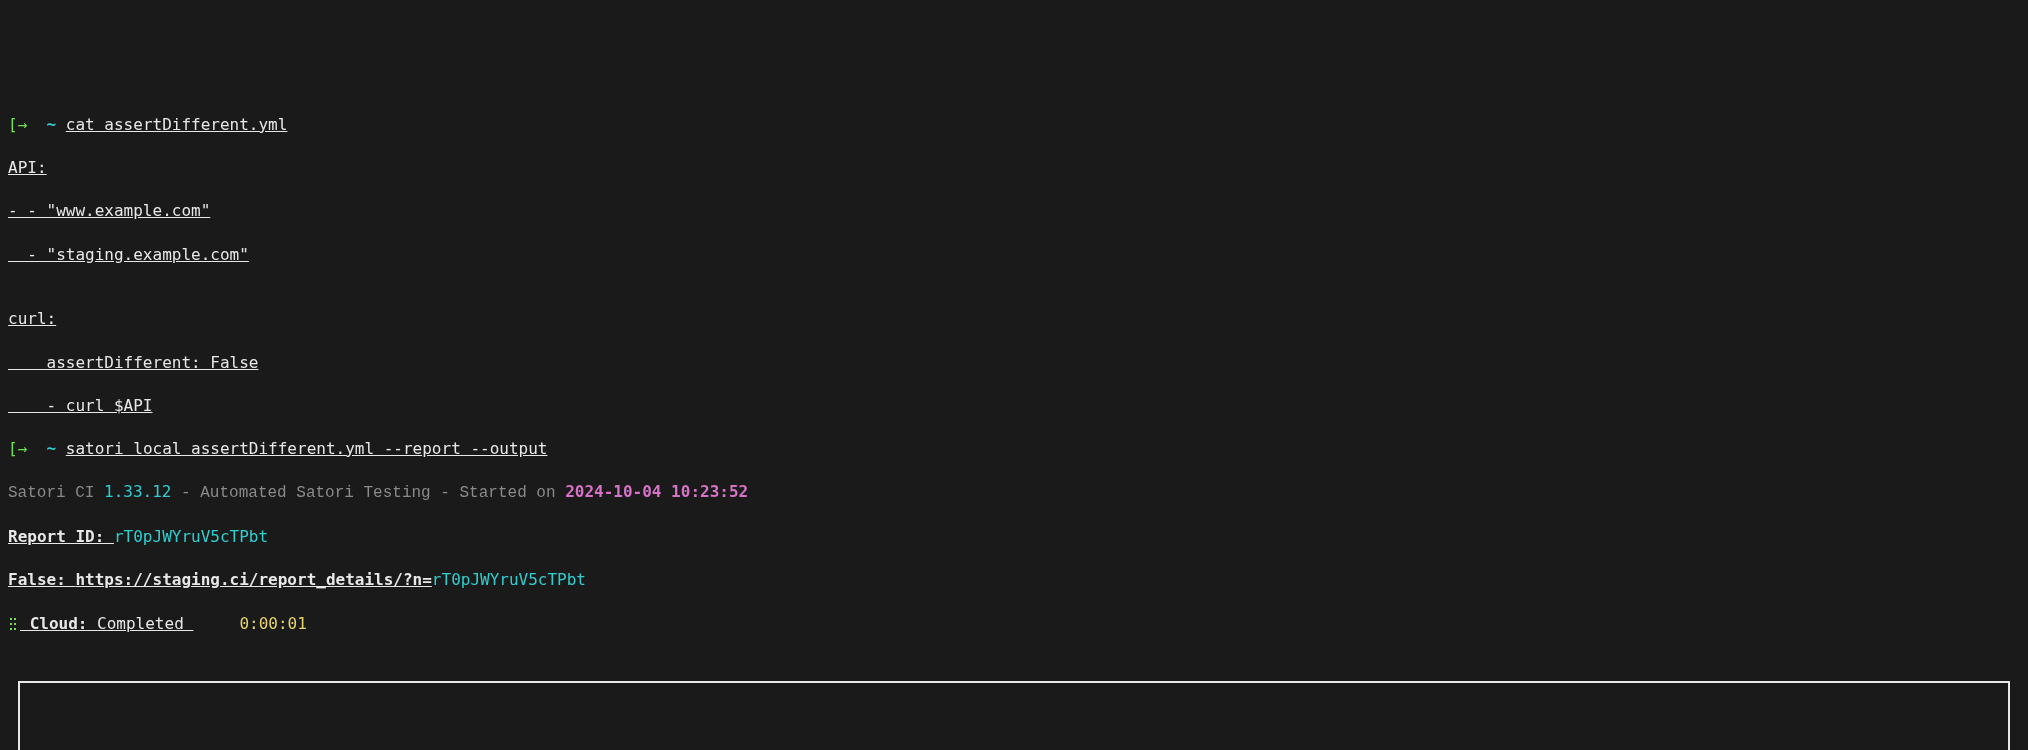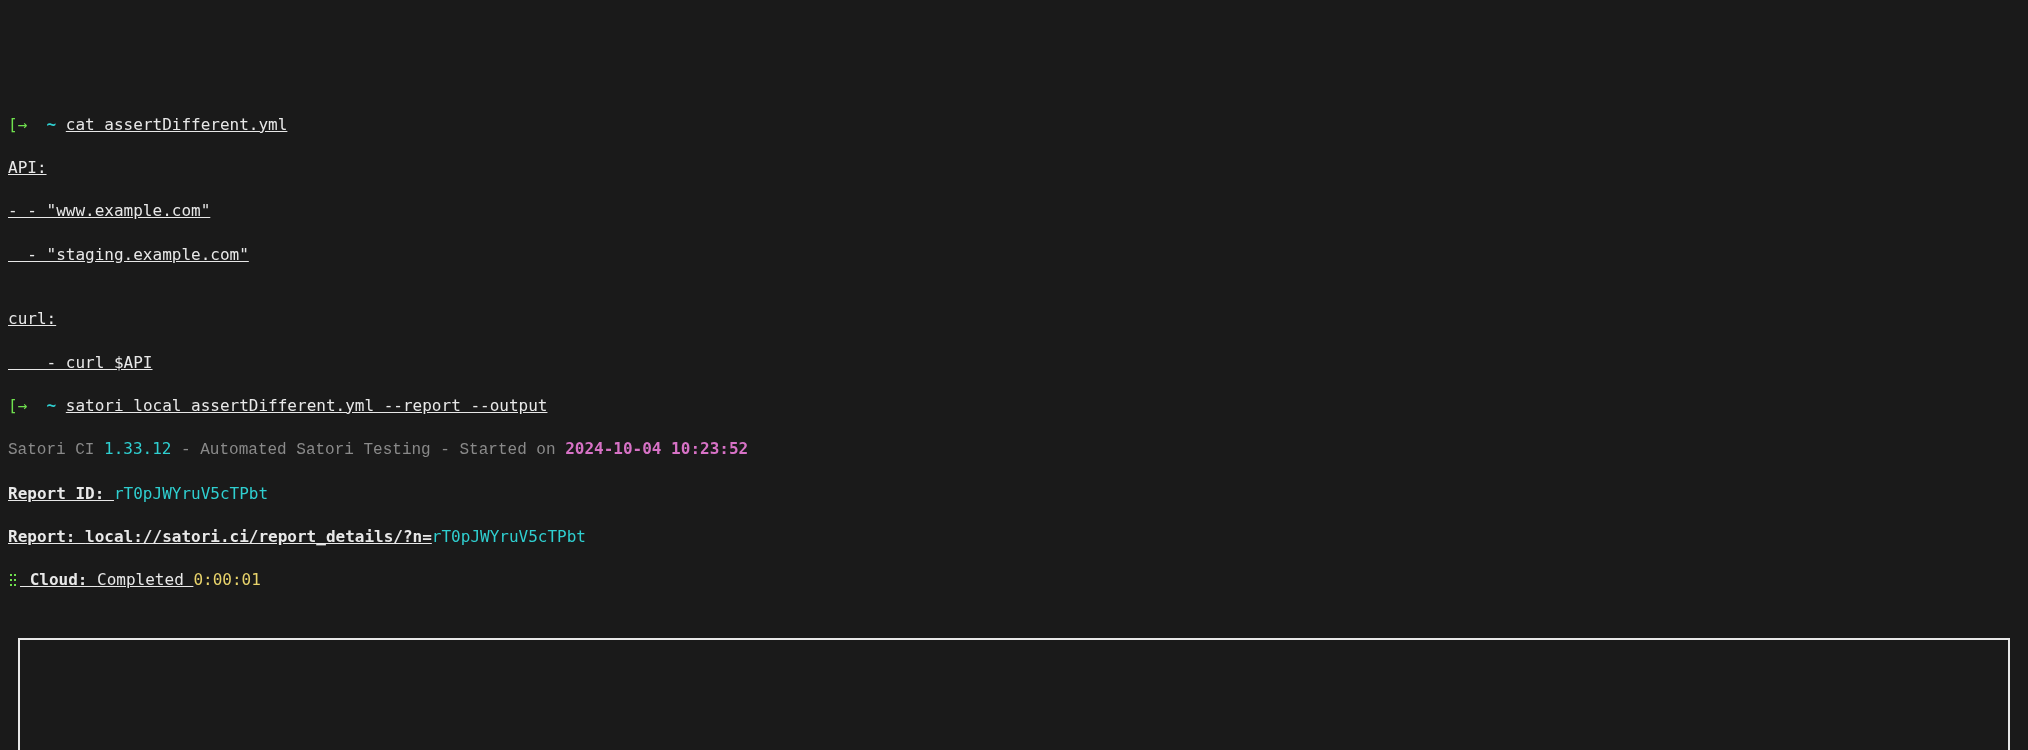--- a/index.html
+++ b/index.html
@@ -11,21 +11,21 @@
     line-height: 1.35;
     padding: 6px 8px;
     width: 2028px;
     min-height: 750px;
     white-space: pre;
   }
   .bold { font-weight: 700; }
   .cyan { color: #2fcfd0; }
   .gray { color: #8a8a8a; font-family: Liberation Mono, monospace; }
   .white { color: #e8e8e8; text-decoration: underline; }
-  .yellow { color: #e8d36b; }
+  .yellow { color: #e8d36b; margin-left: 46px; }
   .magenta { color: #d772c6; font-weight: bold; }
   .arrow-open { color: #6fe04e; }
   .box {
     border: 2px solid #e8e8e8;
     margin: 4px 10px 6px 10px;
     padding: 6px 14px;
   }
   .spinner {
     display: inline-block;
     width: 10px; height: 12px;
@@ -50,25 +50,26 @@
 
 
 
 <div>
 <div><span class="arrow-open">[→</span>  <span class="cyan bold">~</span> <span class="white">cat assertDifferent.yml</span></div>
 <div class="white">API:</div>
 <div class="white">- - "www.example.com"</div>
 <div class="white">  - "staging.example.com"</div>
 <div class="white"></div>
 <div class="white">curl:</div>
+<div class="white">    assertDifferent: False</div>
 <div class="white">    - curl $API</div>
 <div><span class="arrow-open">[→</span>  <span class="cyan bold">~</span> <span class="white">satori local assertDifferent.yml --report --output</span></div>
 <div><span class="gray">Satori CI </span><span class="cyan">1.33.12</span><span class="gray"> - </span><span class="gray">Automated Satori Testing</span><span class="gray"> - </span><span class="gray">Started on </span><span class="magenta">2024-10-</span><span class="magenta bold">04</span><span class="magenta bold"> 10</span><span class="magenta">:23:52</span></div>
 <div><span class="white bold">Report ID: </span><span class="cyan">rT0pJWYruV5cTPbt</span></div>
-<div><span class="white bold">Report: </span><span class="white bold">local://satori.ci/report_details/?n=</span><span class="cyan">rT0pJWYruV5cTPbt</span></div>
+<div><span class="white bold">False: </span><span class="white bold">https://staging.ci/report_details/?n=</span><span class="cyan">rT0pJWYruV5cTPbt</span></div>
 <div><span class="spinner"><i></i><i></i><i></i><i></i><i></i><i></i></span><span class="white bold"> Cloud: </span><span class="white">Completed </span><span class="yellow">0:00:01</span></div>
 
 <div class="box">
 
 
 
 
 </div>
 
 

